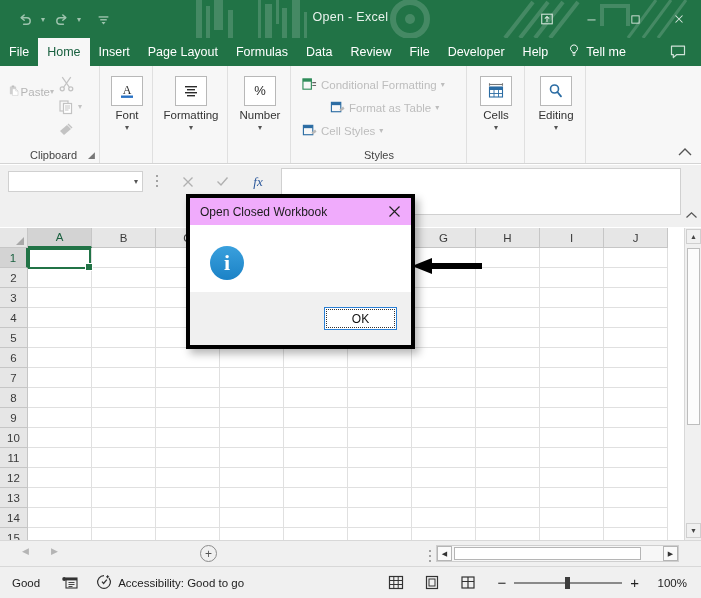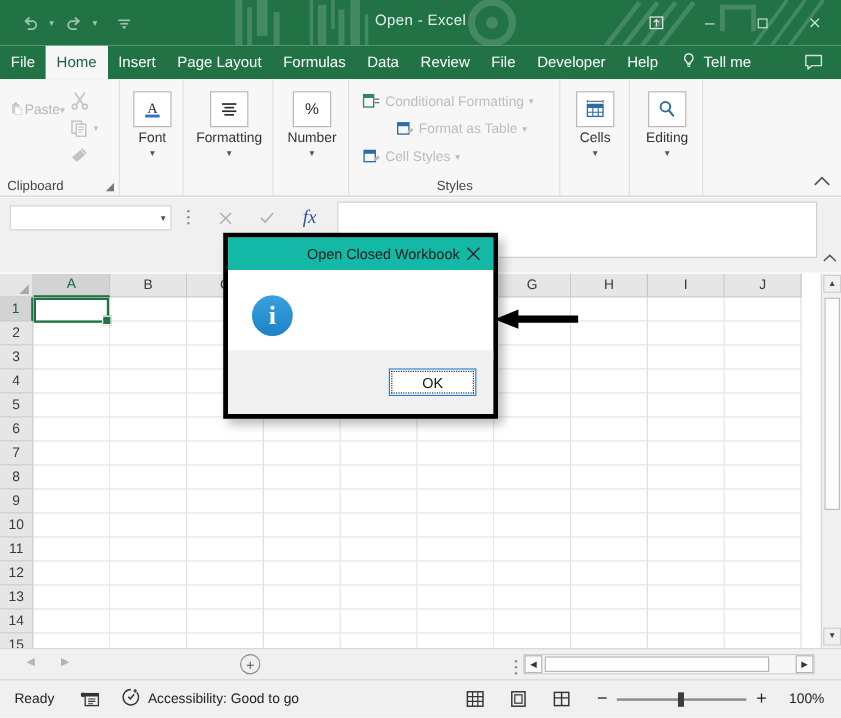--- a/index.html
+++ b/index.html
@@ -141,21 +141,21 @@
   .namebox-caret { font-size: 8px; color: #555; }
   .fbar-dots {
     position: absolute; left: 152px; top: 8px; color: #888; font-size: 11px;
     letter-spacing: 0; line-height: 6px; text-align:center; width: 10px;
   }
   .fbar-btn {
     position: absolute; top: 6px; width: 24px; height: 21px;
     display: flex; align-items: center; justify-content: center;
     color: #b0b0b0; font-size: 13px;
   }
-  .fx { font-style: italic; color: #2b579a; font-size: 16px; font-family: "Liberation Serif", serif;}
+  .fx { font-style: italic; color: #2b579a; font-size: 13px; font-family: "Liberation Serif", serif;}
   .fbar-input {
     position: absolute; left: 281px; top: 3px; width: 400px; height: 47px;
     background: #fff; border: 1px solid #d0d0d0;
   }
   .fbar-expand {
     position: absolute; right: 3px; top: 46px; color: #555; font-size: 10px;
   }
 
   
   .gridwrap {
@@ -283,23 +283,22 @@
   }
 
   
   .dlg {
     position: absolute; left: 186px; top: 194px; width: 229px; height: 155px;
     border: 4px solid #000; background: #fff;
     box-shadow: 4px 5px 8px rgba(0,0,0,.28); z-index: 30;
   }
   .dlg-title {
     position: absolute; left: 0; top: 0; width: 100%; height: 27px;
-    background: #14b8a6; display: flex; align-items: center;
+    background: #f0abfc; display: flex; align-items: center;
     padding: 0 6px 0 10px;
-    text-align: right;
   }
   .dlg-title-text { flex: 1; font-size: 12px; color: #1b1b1b; }
   .dlg-close {
     width: 22px; height: 22px; display: flex; align-items: center;
     justify-content: center; color: #222; font-size: 13px;
   }
   .dlg-body {
     position: absolute; left: 0; top: 27px; width: 100%; height: 75px;
     background: #fff; display: flex; align-items: center; padding-left: 20px;
   }
@@ -476,21 +475,21 @@
             <path d="M7 7h5M7 9h5M7 11h3.5" stroke="currentColor" stroke-width="1"></path>
           </svg>
       </div>
       <div class="clip-small" style="left:78px; top:36px; font-size:8px;">▾</div>
       <div class="clip-small" style="left:58px; top:56px;">
         <svg width="17" height="15" viewBox="0 0 17 15">
             <path d="M2 9 L9 3 L13 7 L6 13 Z" fill="currentColor"></path>
             <path d="M10 2 L14 6" stroke="currentColor" stroke-width="1.4"></path>
           </svg>
       </div>
-      <div class="grp-label" style="text-align:left; padding-left:6px;">Clipboard</div>
+      <div class="grp-label" style="text-align:left; padding-left:30px;">Clipboard</div>
       <div class="dlg-launcher">◢</div>
     </div>
 
     <div class="grp" style="left:101px; width:52px;">
       <div class="big-btn" style="left:-2px; top:10px;">
         <div class="big-icon-box">
           <svg width="20" height="20" viewBox="0 0 20 20">
               <text x="10" y="13" font-size="12" font-family="Liberation Serif, serif" text-anchor="middle" fill="#2b2b2b">A</text>
               <rect x="4" y="14.5" width="12" height="2.4" fill="#2a72c4"></rect>
             </svg>
@@ -842,21 +841,21 @@
         </svg>
     </div>
     <div class="hsb">
       <div class="hsb-arrow" style="left:0;">◀</div>
       <div class="hsb-thumb"></div>
       <div class="hsb-arrow" style="right:0;">▶</div>
     </div>
   </div>
 
   <div class="statusbar">
-    <div class="st-item" style="margin-left:12px;">Ready</div>
+    <div class="st-item" style="margin-left:12px;">Good</div>
     <div class="st-item" style="margin-left:22px;">
       <svg width="16" height="14" viewBox="0 0 16 14">
           <rect x="4" y="2" width="11" height="10" fill="none" stroke="#333" stroke-width="1.1"></rect>
           <rect x="4" y="2" width="11" height="2.4" fill="#333"></rect>
           <path d="M6.5 6.5h6M6.5 8.5h6M6.5 10.5h4" stroke="#333" stroke-width=".9"></path>
           <circle cx="2.2" cy="3" r="2" fill="#333"></circle>
         </svg>
     </div>
     <div class="st-item" style="margin-left:18px; gap:6px;">
       <span>

